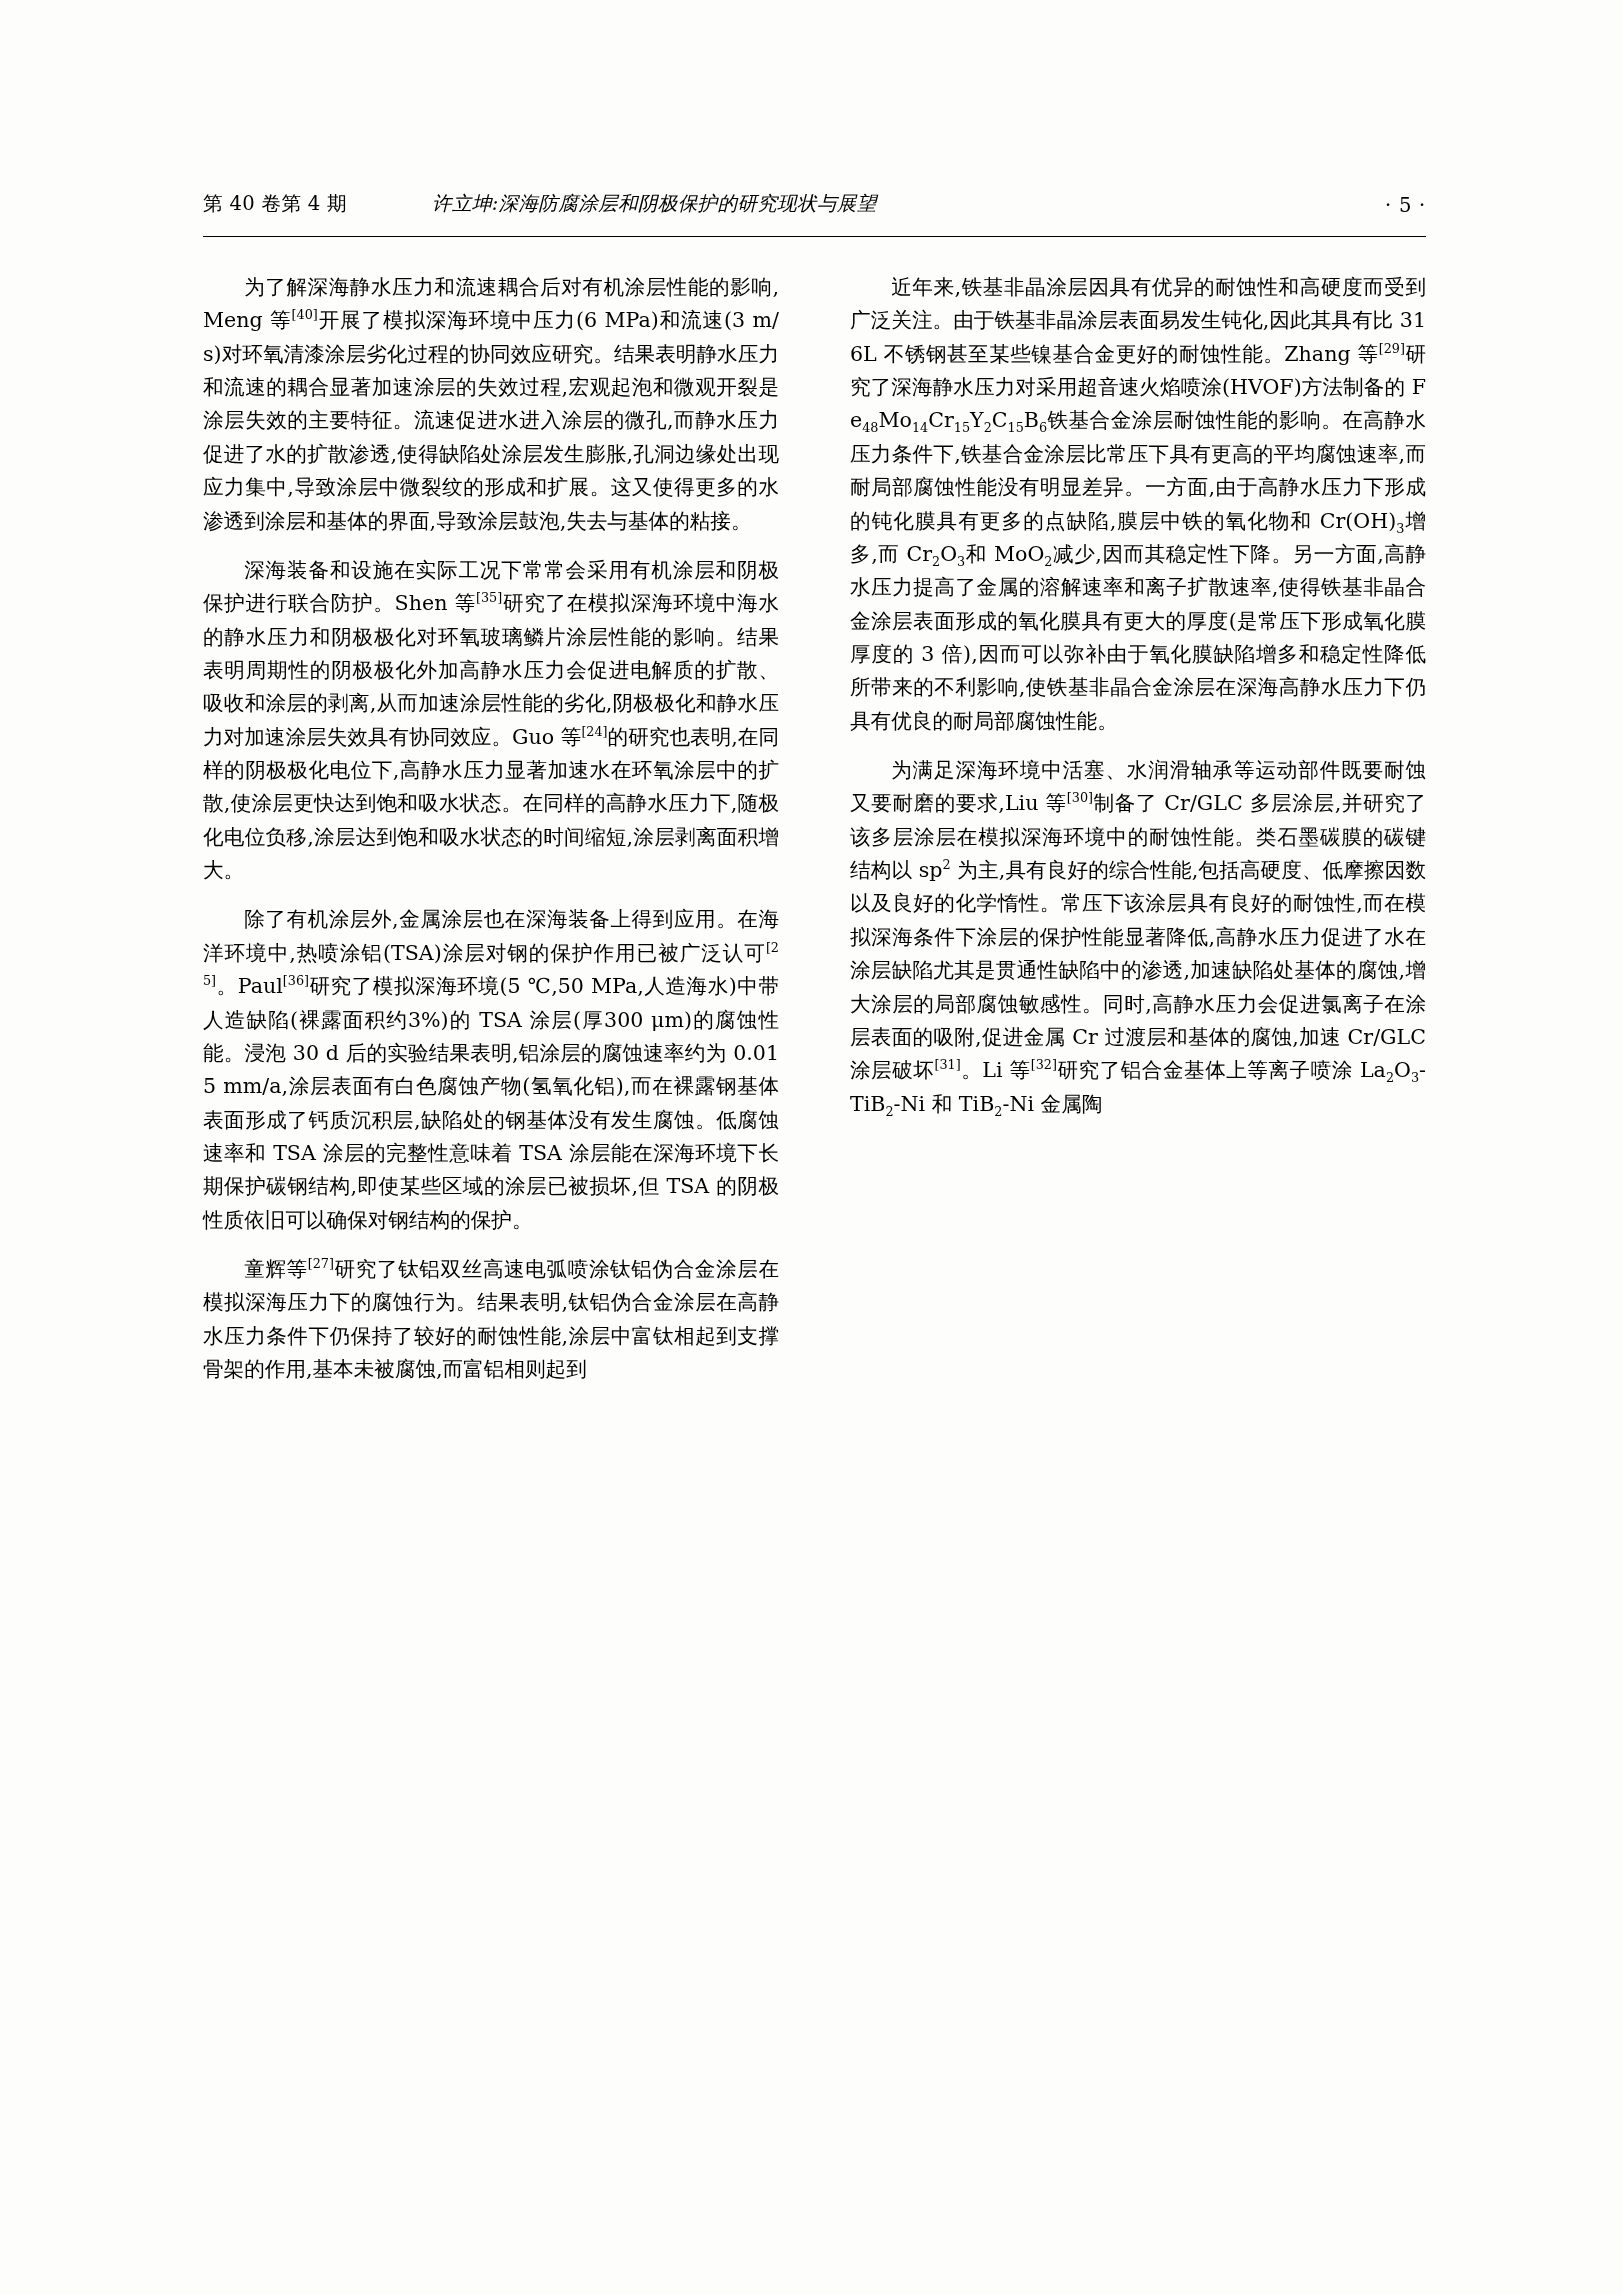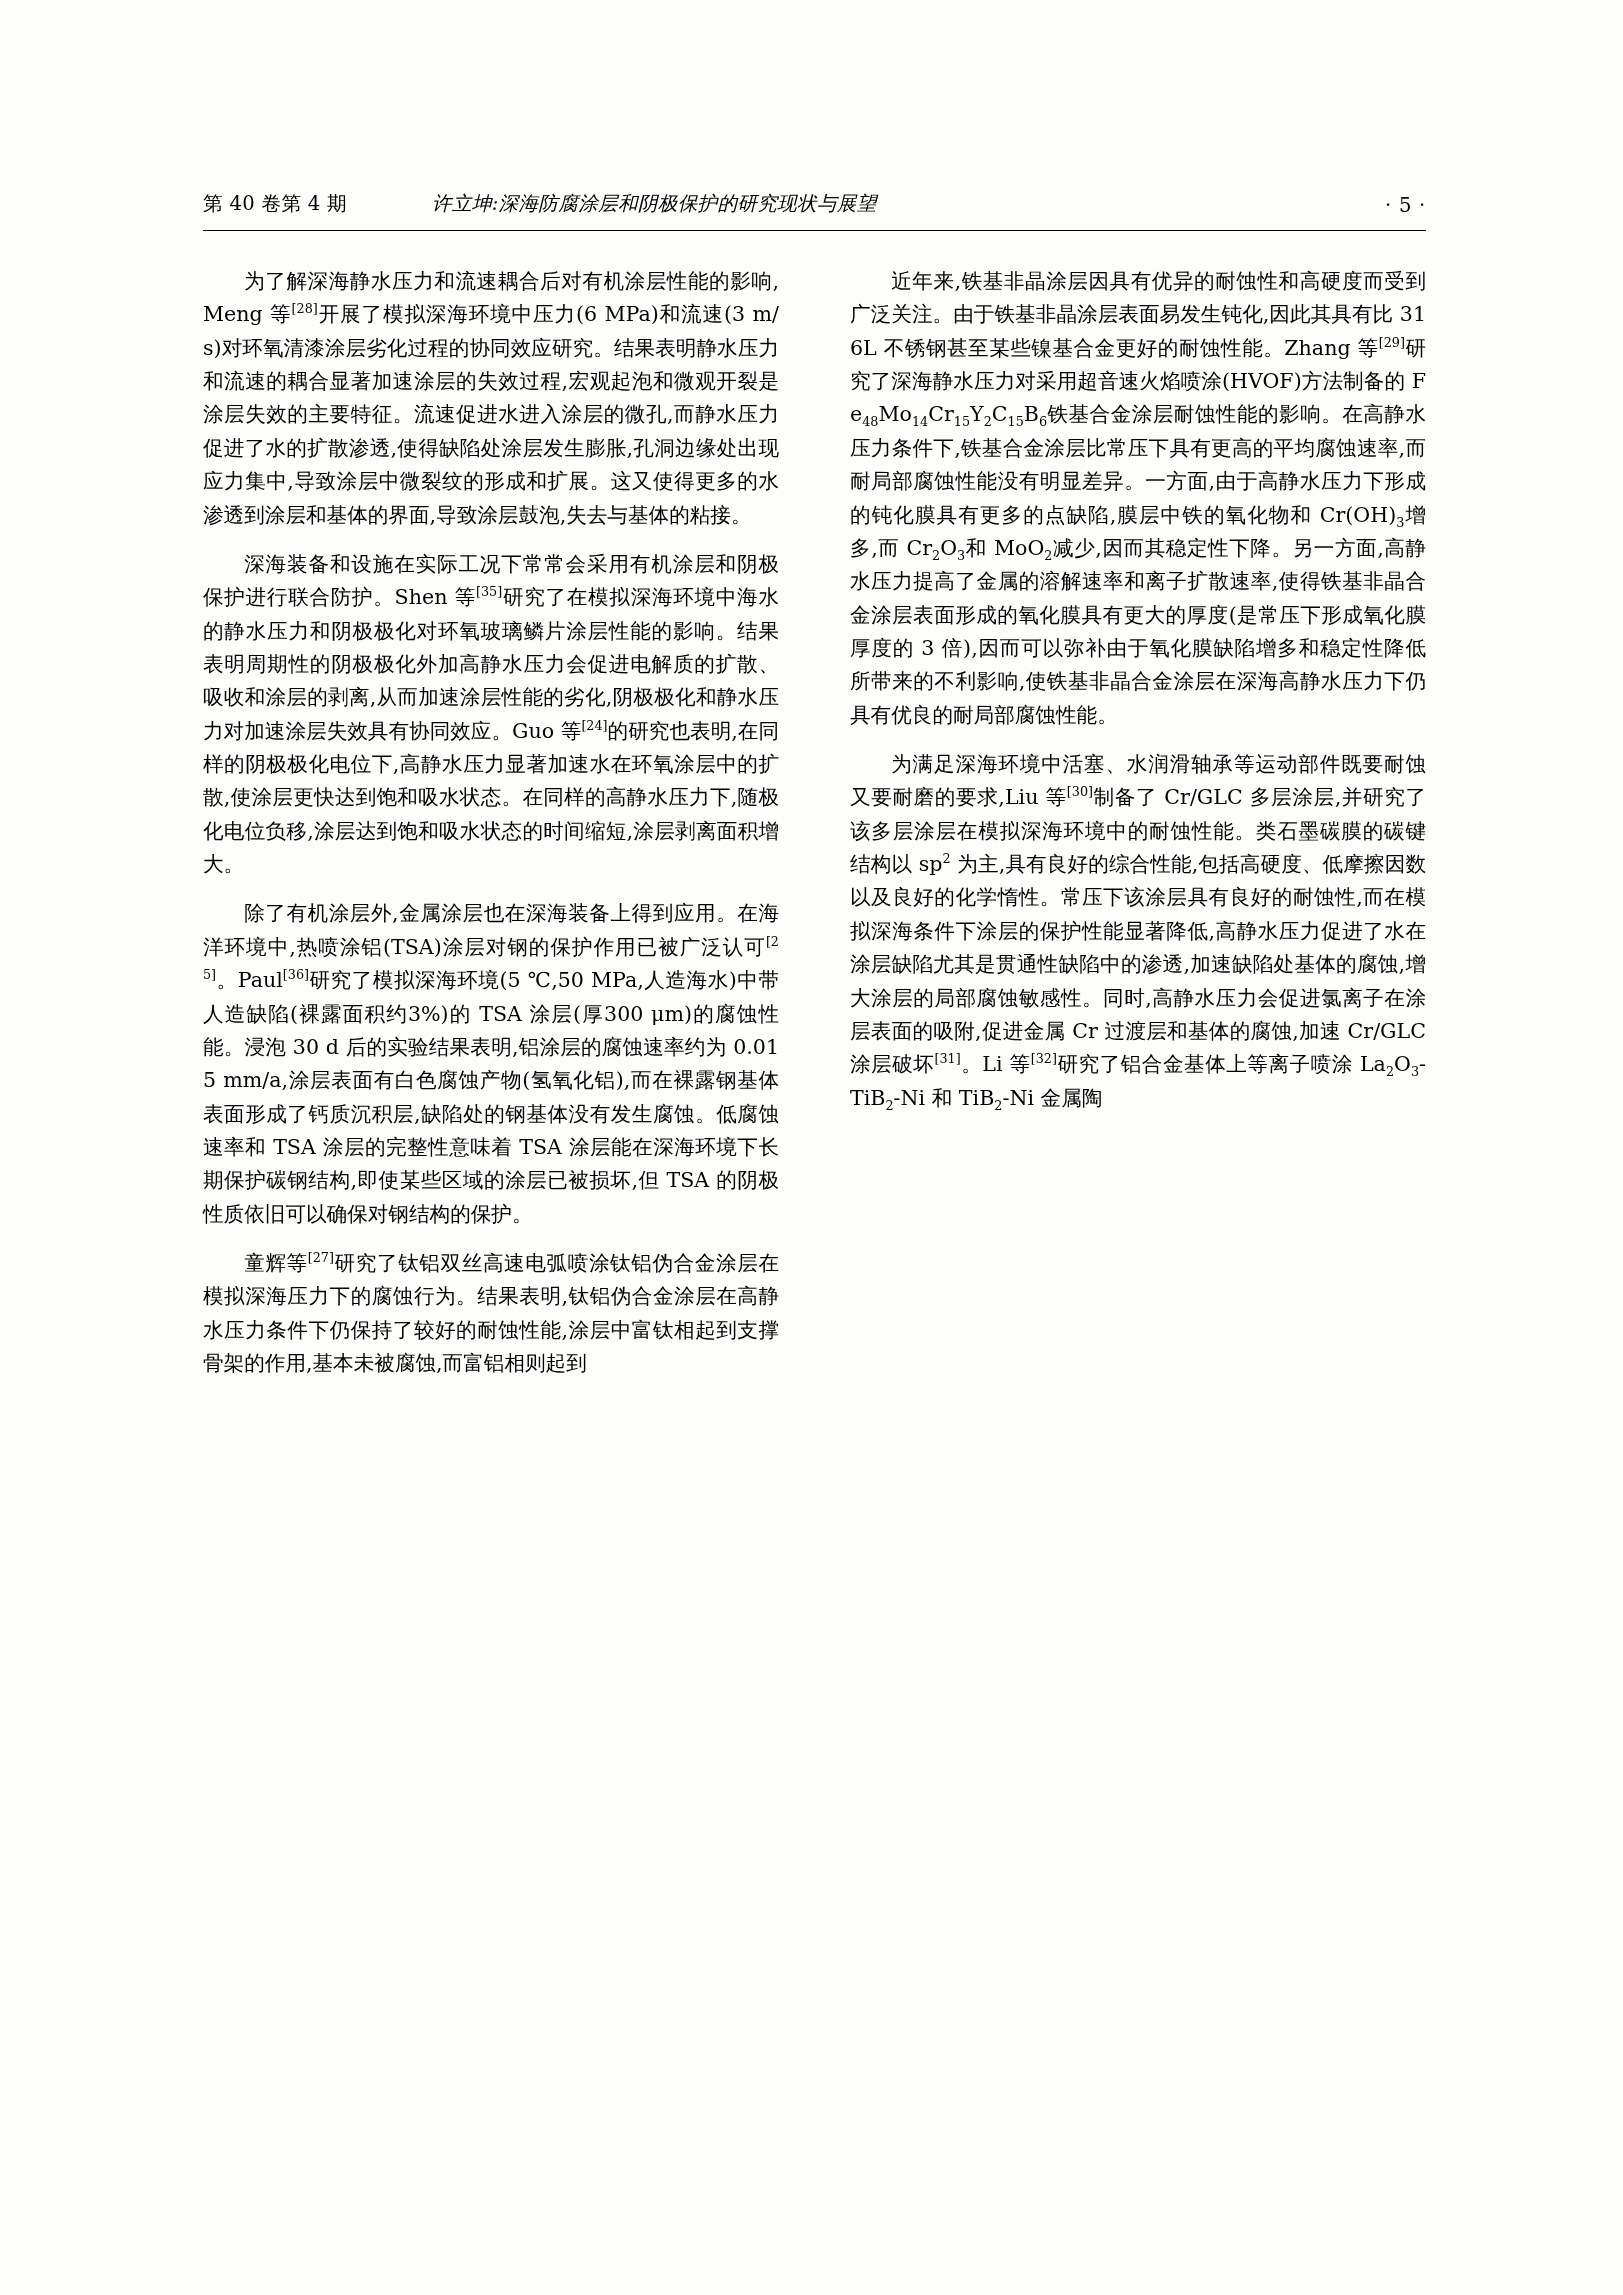--- a/index.html
+++ b/index.html
@@ -28,21 +28,21 @@
     width: 1223px;
   }
   
   .header {
     display: flex;
     align-items: flex-end;
     justify-content: space-between;
     width: 100%;
     font-size: 19.6px;
     letter-spacing: 0.3px;
-    padding-bottom: 13px;
+    padding-bottom: 19px;
     border-bottom: 1.3px solid #000;
   }
   .header .vol {
     flex: 0 0 auto;
     font-family: "DejaVu Serif", "Liberation Serif", serif;
   }
   .header .title {
     flex: 1 1 auto;
     text-align: left;
     padding-left: 85px;
@@ -96,21 +96,21 @@
 
     <div class="header">
       <div class="vol">第 40 卷第 4 期</div>
       <div class="title">许立坤:深海防腐涂层和阴极保护的研究现状与展望</div>
       <div class="pageno">· 5 ·</div>
     </div>
 
     <div class="columns">
 
       <div class="col">
-        <p class="para">为了解深海静水压力和流速耦合后对有机涂层性能的影响,Meng 等<sup>[28]</sup>开展了模拟深海环境中压力(6 MPa)和流速(3 m/s)对环氧清漆涂层劣化过程的协同效应研究。结果表明静水压力和流速的耦合显著加速涂层的失效过程,宏观起泡和微观开裂是涂层失效的主要特征。流速促进水进入涂层的微孔,而静水压力促进了水的扩散渗透,使得缺陷处涂层发生膨胀,孔洞边缘处出现应力集中,导致涂层中微裂纹的形成和扩展。这又使得更多的水渗透到涂层和基体的界面,导致涂层鼓泡,失去与基体的粘接。</p>
+        <p class="para">为了解深海静水压力和流速耦合后对有机涂层性能的影响,Meng 等<sup>[40]</sup>开展了模拟深海环境中压力(6 MPa)和流速(3 m/s)对环氧清漆涂层劣化过程的协同效应研究。结果表明静水压力和流速的耦合显著加速涂层的失效过程,宏观起泡和微观开裂是涂层失效的主要特征。流速促进水进入涂层的微孔,而静水压力促进了水的扩散渗透,使得缺陷处涂层发生膨胀,孔洞边缘处出现应力集中,导致涂层中微裂纹的形成和扩展。这又使得更多的水渗透到涂层和基体的界面,导致涂层鼓泡,失去与基体的粘接。</p>
         <p class="para">深海装备和设施在实际工况下常常会采用有机涂层和阴极保护进行联合防护。Shen 等<sup>[35]</sup>研究了在模拟深海环境中海水的静水压力和阴极极化对环氧玻璃鳞片涂层性能的影响。结果表明周期性的阴极极化外加高静水压力会促进电解质的扩散、吸收和涂层的剥离,从而加速涂层性能的劣化,阴极极化和静水压力对加速涂层失效具有协同效应。Guo 等<sup>[24]</sup>的研究也表明,在同样的阴极极化电位下,高静水压力显著加速水在环氧涂层中的扩散,使涂层更快达到饱和吸水状态。在同样的高静水压力下,随极化电位负移,涂层达到饱和吸水状态的时间缩短,涂层剥离面积增大。</p>
         <p class="para">除了有机涂层外,金属涂层也在深海装备上得到应用。在海洋环境中,热喷涂铝(TSA)涂层对钢的保护作用已被广泛认可<sup>[25]</sup>。Paul<sup>[36]</sup>研究了模拟深海环境(5 ℃,50 MPa,人造海水)中带人造缺陷(裸露面积约3%)的 TSA 涂层(厚300 μm)的腐蚀性能。浸泡 30 d 后的实验结果表明,铝涂层的腐蚀速率约为 0.015 mm/a,涂层表面有白色腐蚀产物(氢氧化铝),而在裸露钢基体表面形成了钙质沉积层,缺陷处的钢基体没有发生腐蚀。低腐蚀速率和 TSA 涂层的完整性意味着 TSA 涂层能在深海环境下长期保护碳钢结构,即使某些区域的涂层已被损坏,但 TSA 的阴极性质依旧可以确保对钢结构的保护。</p>
         <p class="para">童辉等<sup>[27]</sup>研究了钛铝双丝高速电弧喷涂钛铝伪合金涂层在模拟深海压力下的腐蚀行为。结果表明,钛铝伪合金涂层在高静水压力条件下仍保持了较好的耐蚀性能,涂层中富钛相起到支撑骨架的作用,基本未被腐蚀,而富铝相则起到</p>
       </div>
 
       <div class="col">
         <p class="para">近年来,铁基非晶涂层因具有优异的耐蚀性和高硬度而受到广泛关注。由于铁基非晶涂层表面易发生钝化,因此其具有比 316L 不锈钢甚至某些镍基合金更好的耐蚀性能。Zhang 等<sup>[29]</sup>研究了深海静水压力对采用超音速火焰喷涂(HVOF)方法制备的 Fe<sub>48</sub>Mo<sub>14</sub>Cr<sub>15</sub>Y<sub>2</sub>C<sub>15</sub>B<sub>6</sub>铁基合金涂层耐蚀性能的影响。在高静水压力条件下,铁基合金涂层比常压下具有更高的平均腐蚀速率,而耐局部腐蚀性能没有明显差异。一方面,由于高静水压力下形成的钝化膜具有更多的点缺陷,膜层中铁的氧化物和 Cr(OH)<sub>3</sub>增多,而 Cr<sub>2</sub>O<sub>3</sub>和 MoO<sub>2</sub>减少,因而其稳定性下降。另一方面,高静水压力提高了金属的溶解速率和离子扩散速率,使得铁基非晶合金涂层表面形成的氧化膜具有更大的厚度(是常压下形成氧化膜厚度的 3 倍),因而可以弥补由于氧化膜缺陷增多和稳定性降低所带来的不利影响,使铁基非晶合金涂层在深海高静水压力下仍具有优良的耐局部腐蚀性能。</p>
         <p class="para">为满足深海环境中活塞、水润滑轴承等运动部件既要耐蚀又要耐磨的要求,Liu 等<sup>[30]</sup>制备了 Cr/GLC 多层涂层,并研究了该多层涂层在模拟深海环境中的耐蚀性能。类石墨碳膜的碳键结构以 sp<sup>2</sup> 为主,具有良好的综合性能,包括高硬度、低摩擦因数以及良好的化学惰性。常压下该涂层具有良好的耐蚀性,而在模拟深海条件下涂层的保护性能显著降低,高静水压力促进了水在涂层缺陷尤其是贯通性缺陷中的渗透,加速缺陷处基体的腐蚀,增大涂层的局部腐蚀敏感性。同时,高静水压力会促进氯离子在涂层表面的吸附,促进金属 Cr 过渡层和基体的腐蚀,加速 Cr/GLC 涂层破坏<sup>[31]</sup>。Li 等<sup>[32]</sup>研究了铝合金基体上等离子喷涂 La<sub>2</sub>O<sub>3</sub>-TiB<sub>2</sub>-Ni 和 TiB<sub>2</sub>-Ni 金属陶</p>
       </div>
 

